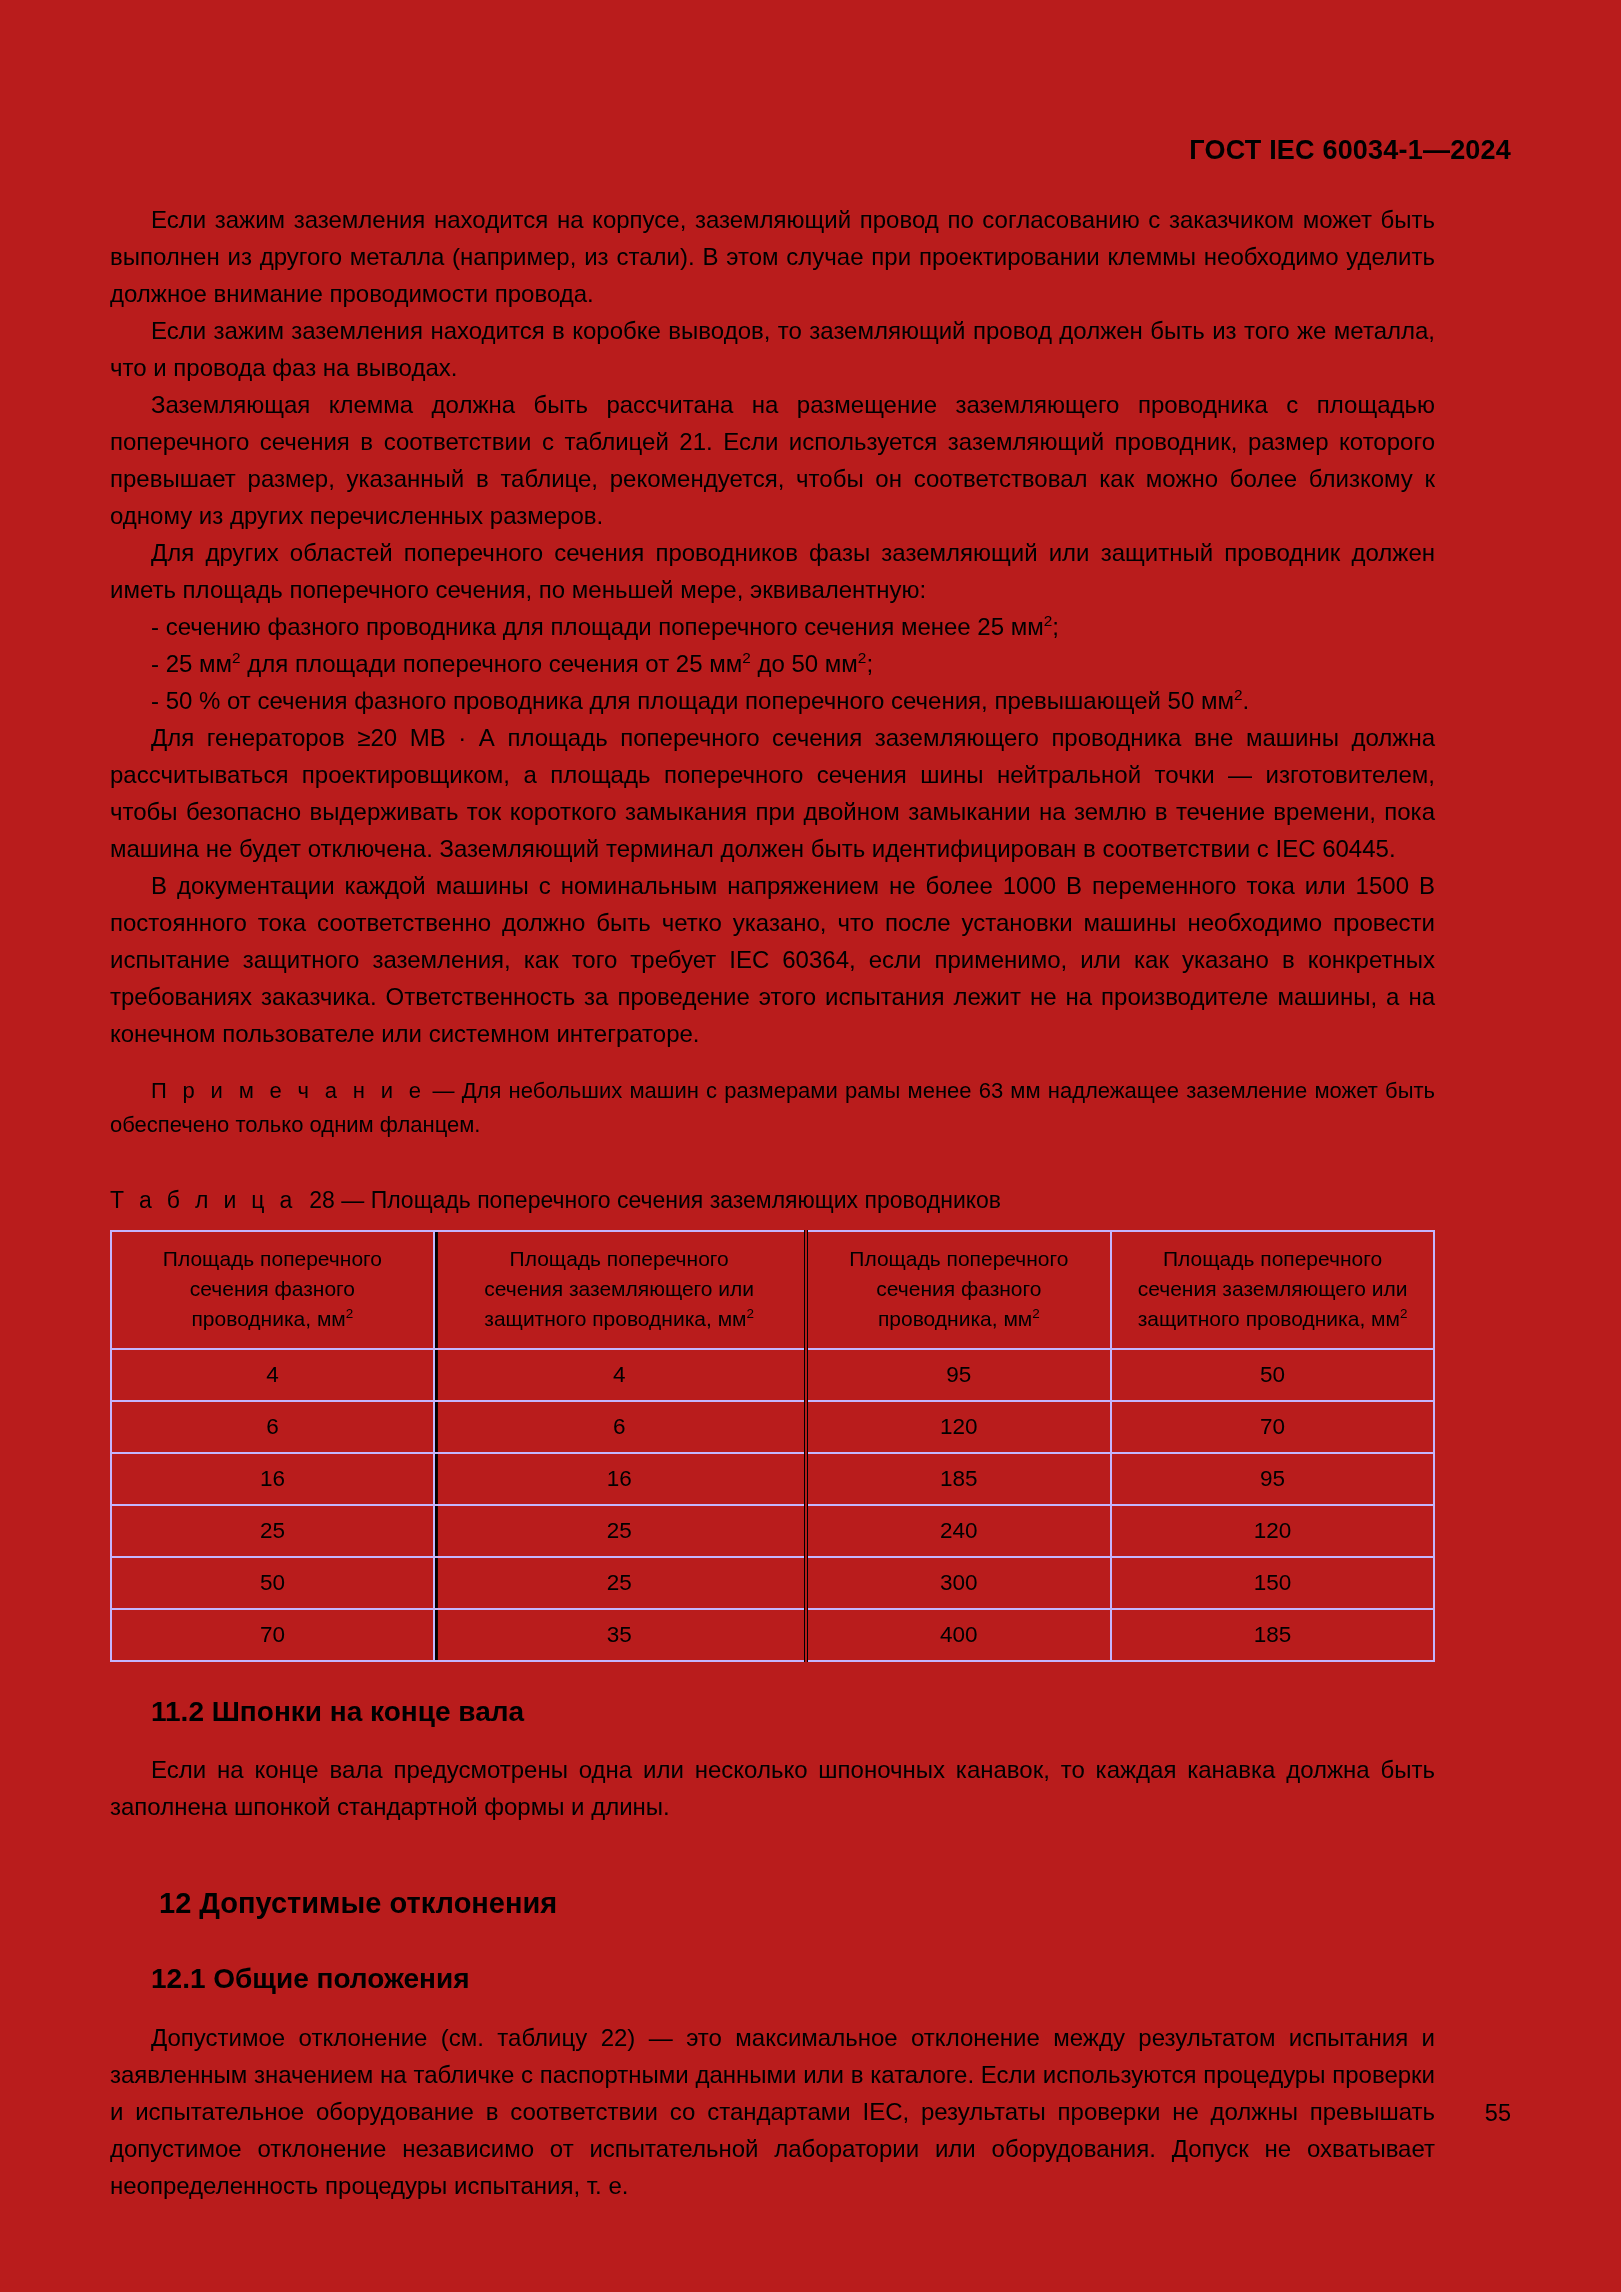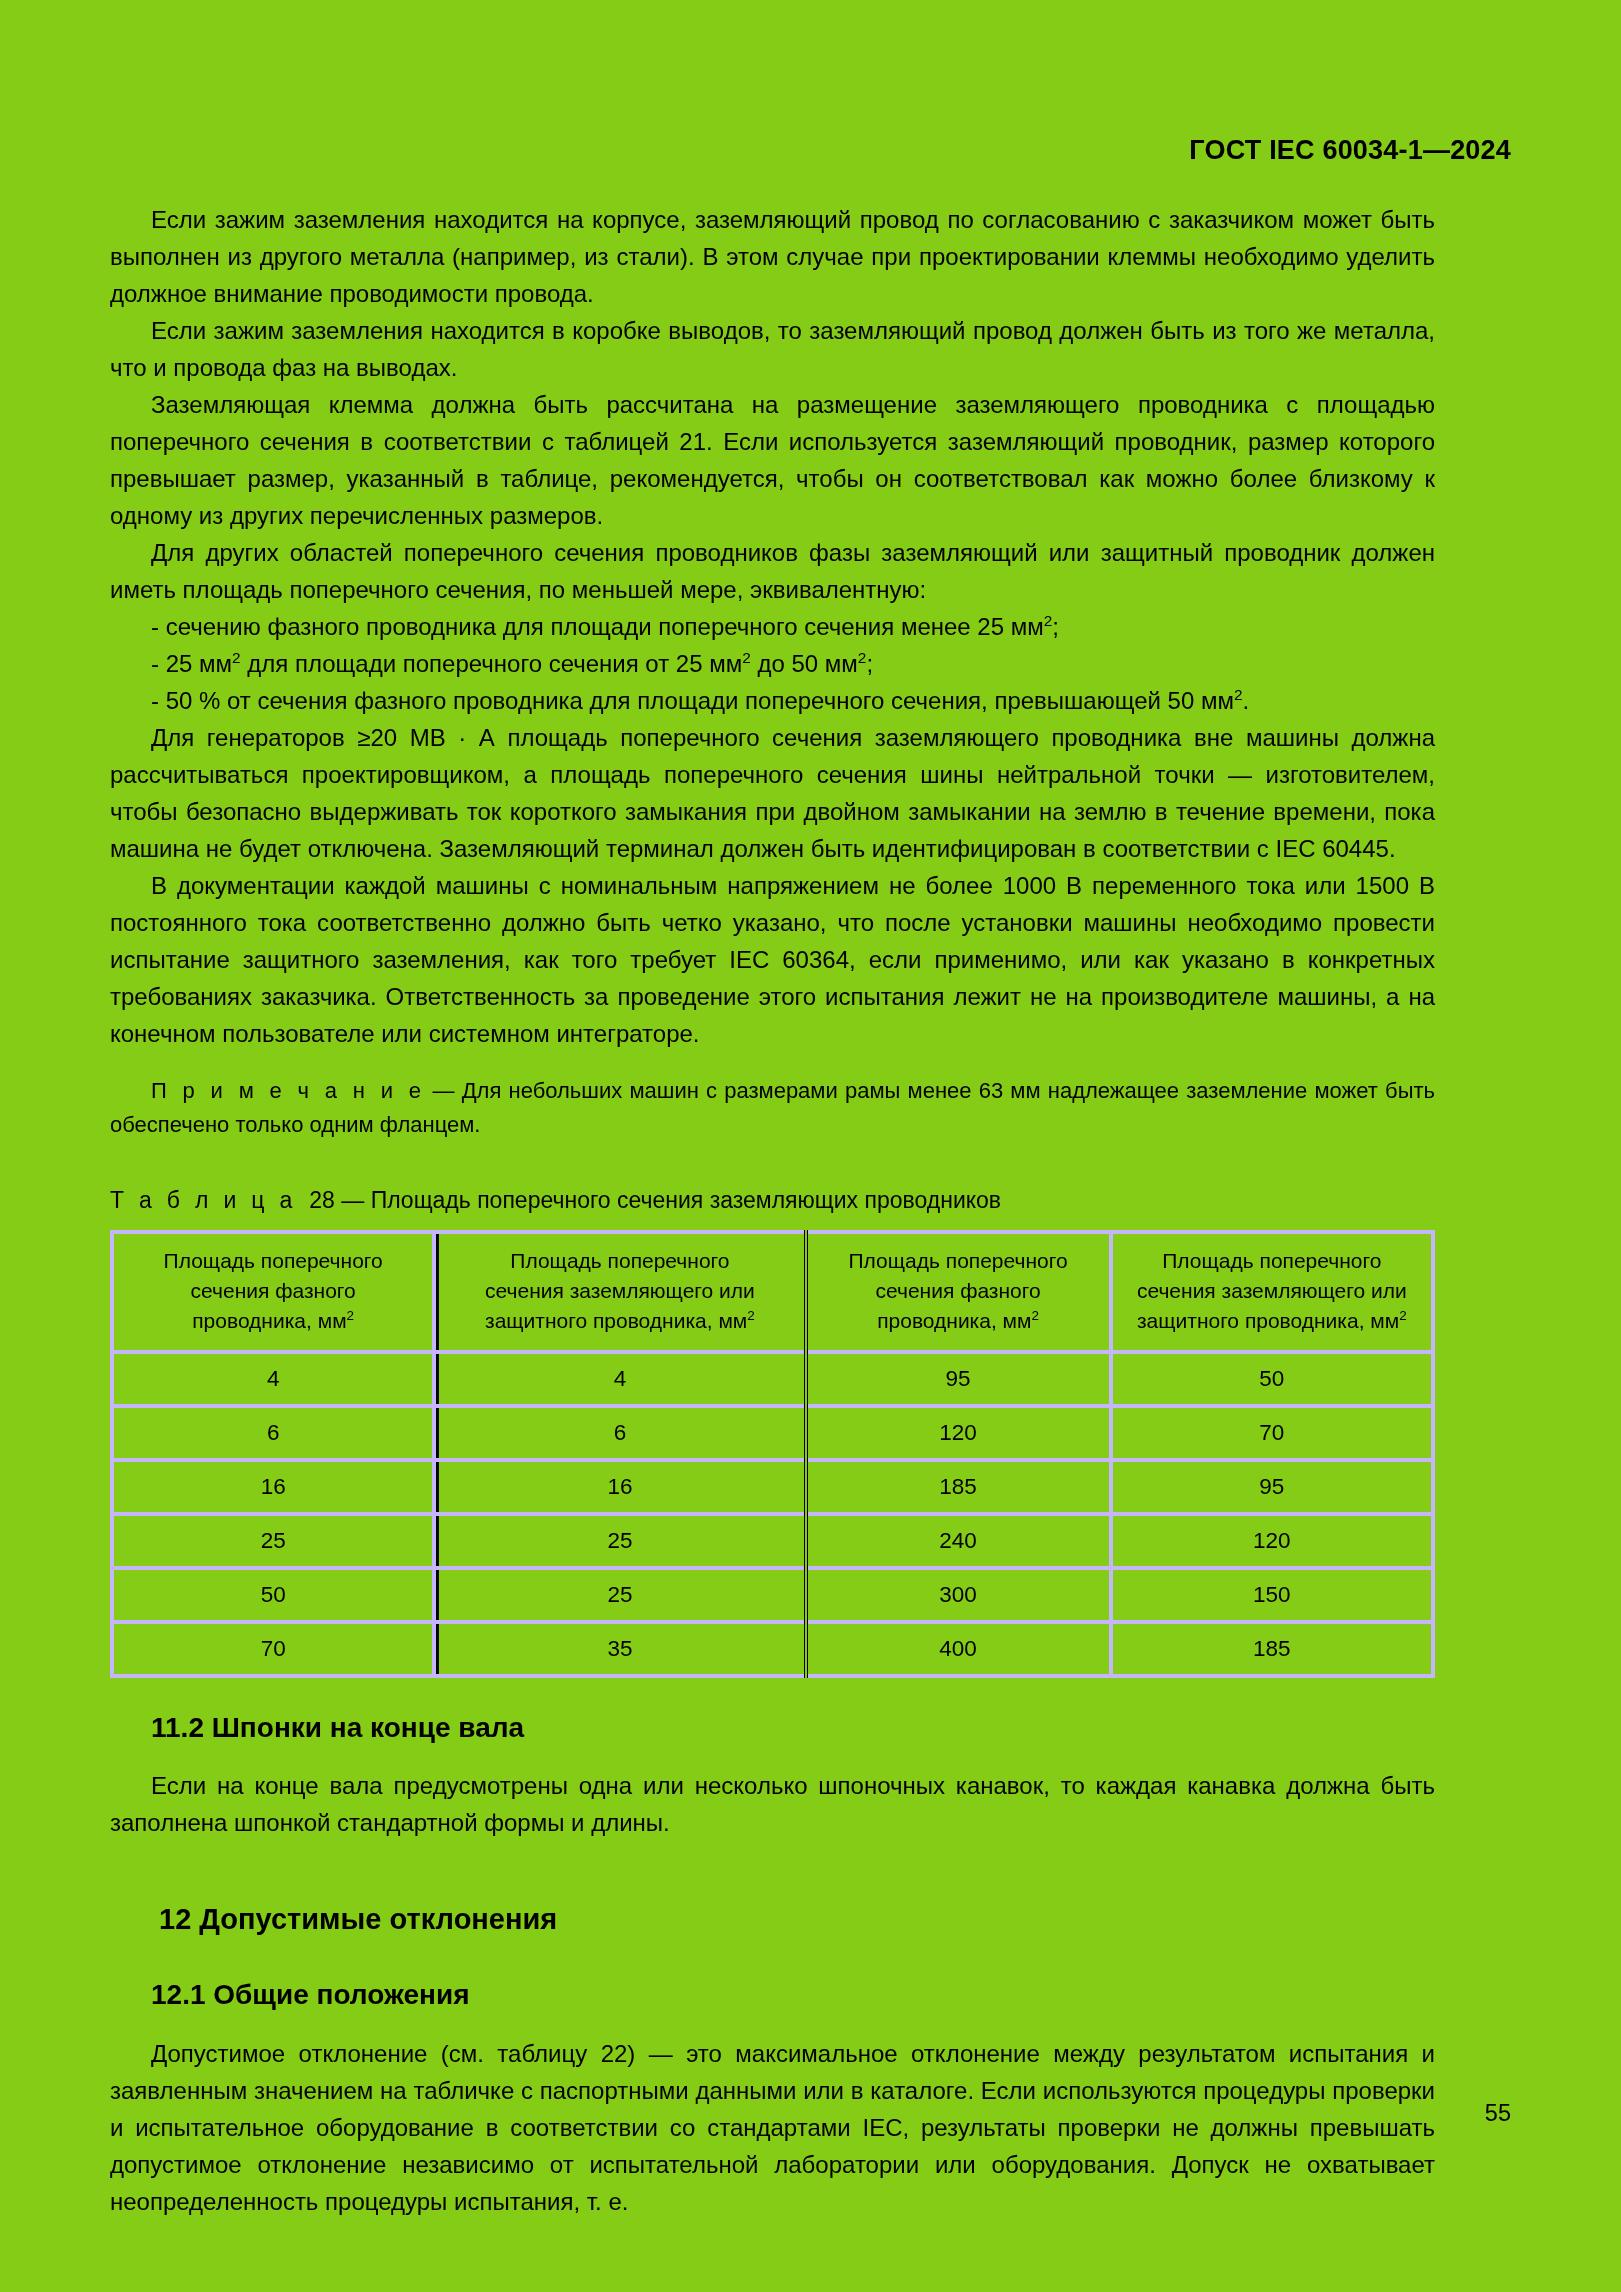--- a/index.html
+++ b/index.html
@@ -4,21 +4,21 @@
 <style>
   html, body {
     margin: 0;
     padding: 0;
     background: #ffffff;
   }
   .page {
     position: relative;
     width: 1621px;
     height: 2293px;
-    background: #84cc16;
+    background: #b91c1c;
     margin: 0 auto;
     font-family: "Liberation Sans", sans-serif;
     color: #000000;
     box-sizing: border-box;
     overflow: hidden;
   }
 
   
   .page-header {
     position: absolute;
@@ -92,21 +92,21 @@
 
   
   table.t21 {
     border-collapse: collapse;
     width: 1325px;
     table-layout: fixed;
     margin: 0;
   }
   table.t21 th,
   table.t21 td {
-    border: 4px solid #c4b5fd;
+    border: 2px solid #c4b5fd;
     text-align: center;
     vertical-align: middle;
     font-weight: normal;
     padding: 0;
   }
   table.t21 th {
     font-size: 21px;
     line-height: 30px;
     padding: 11.8px 9.8px 13.7px 9.8px;
   }

